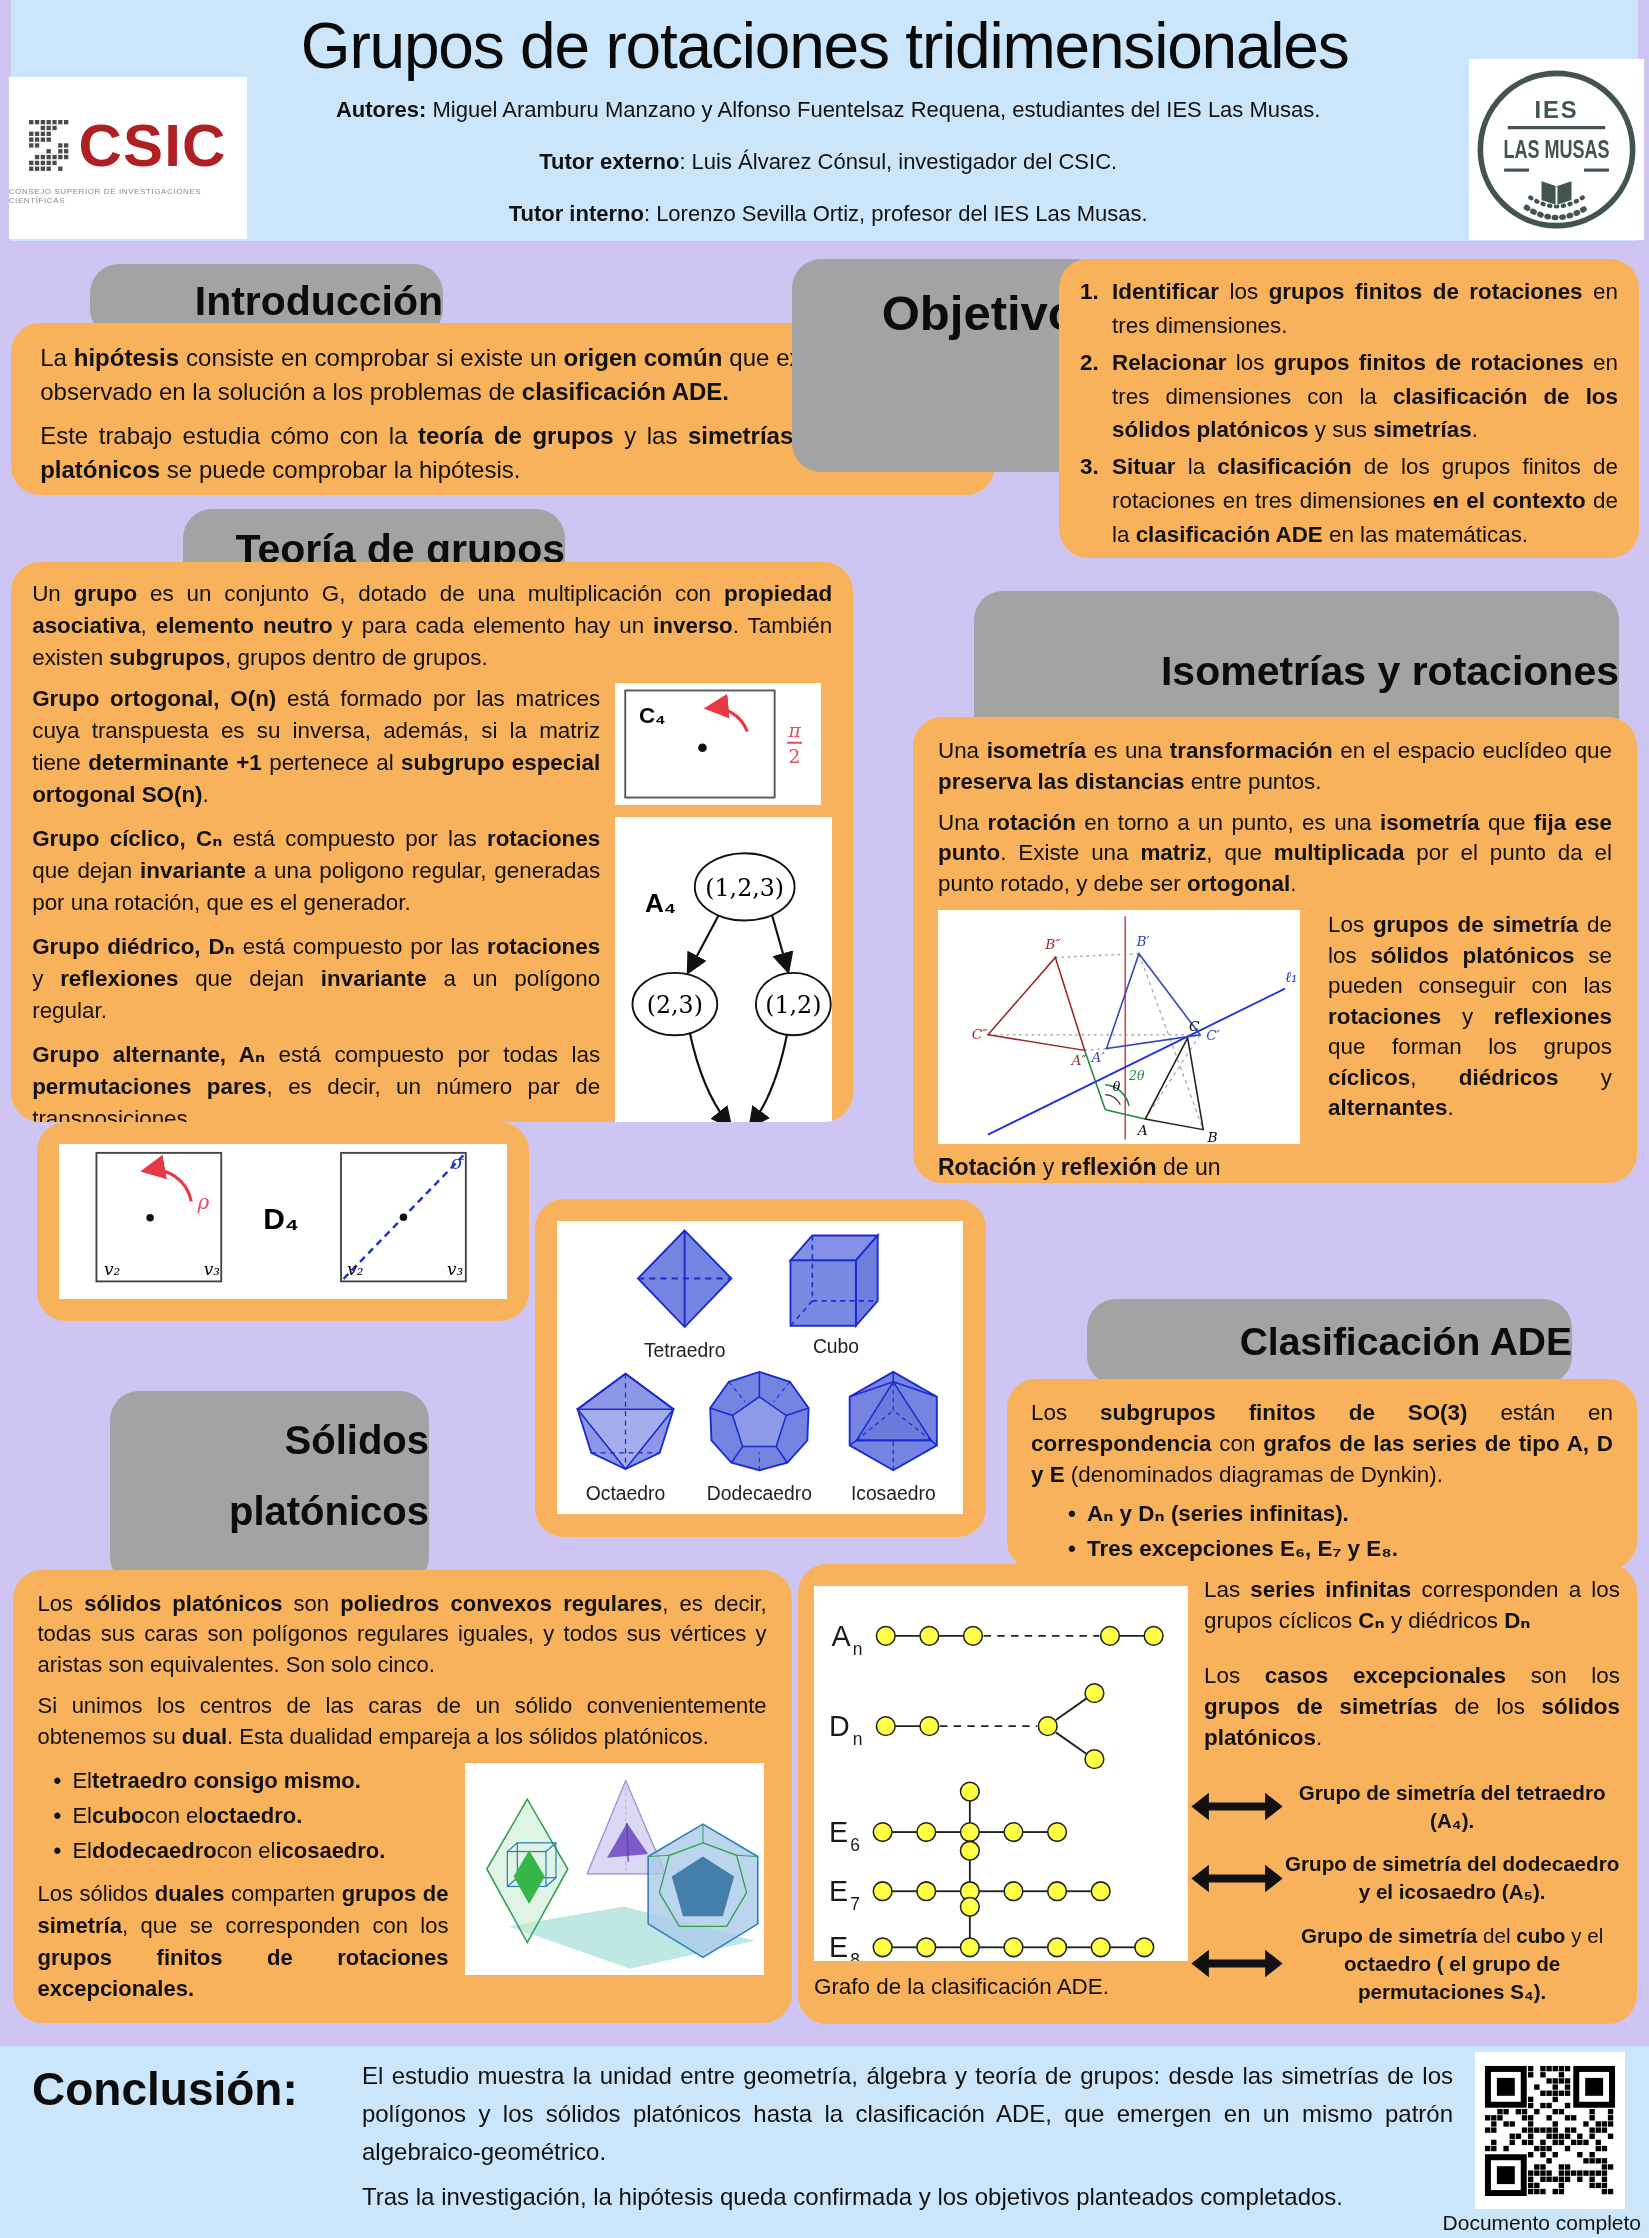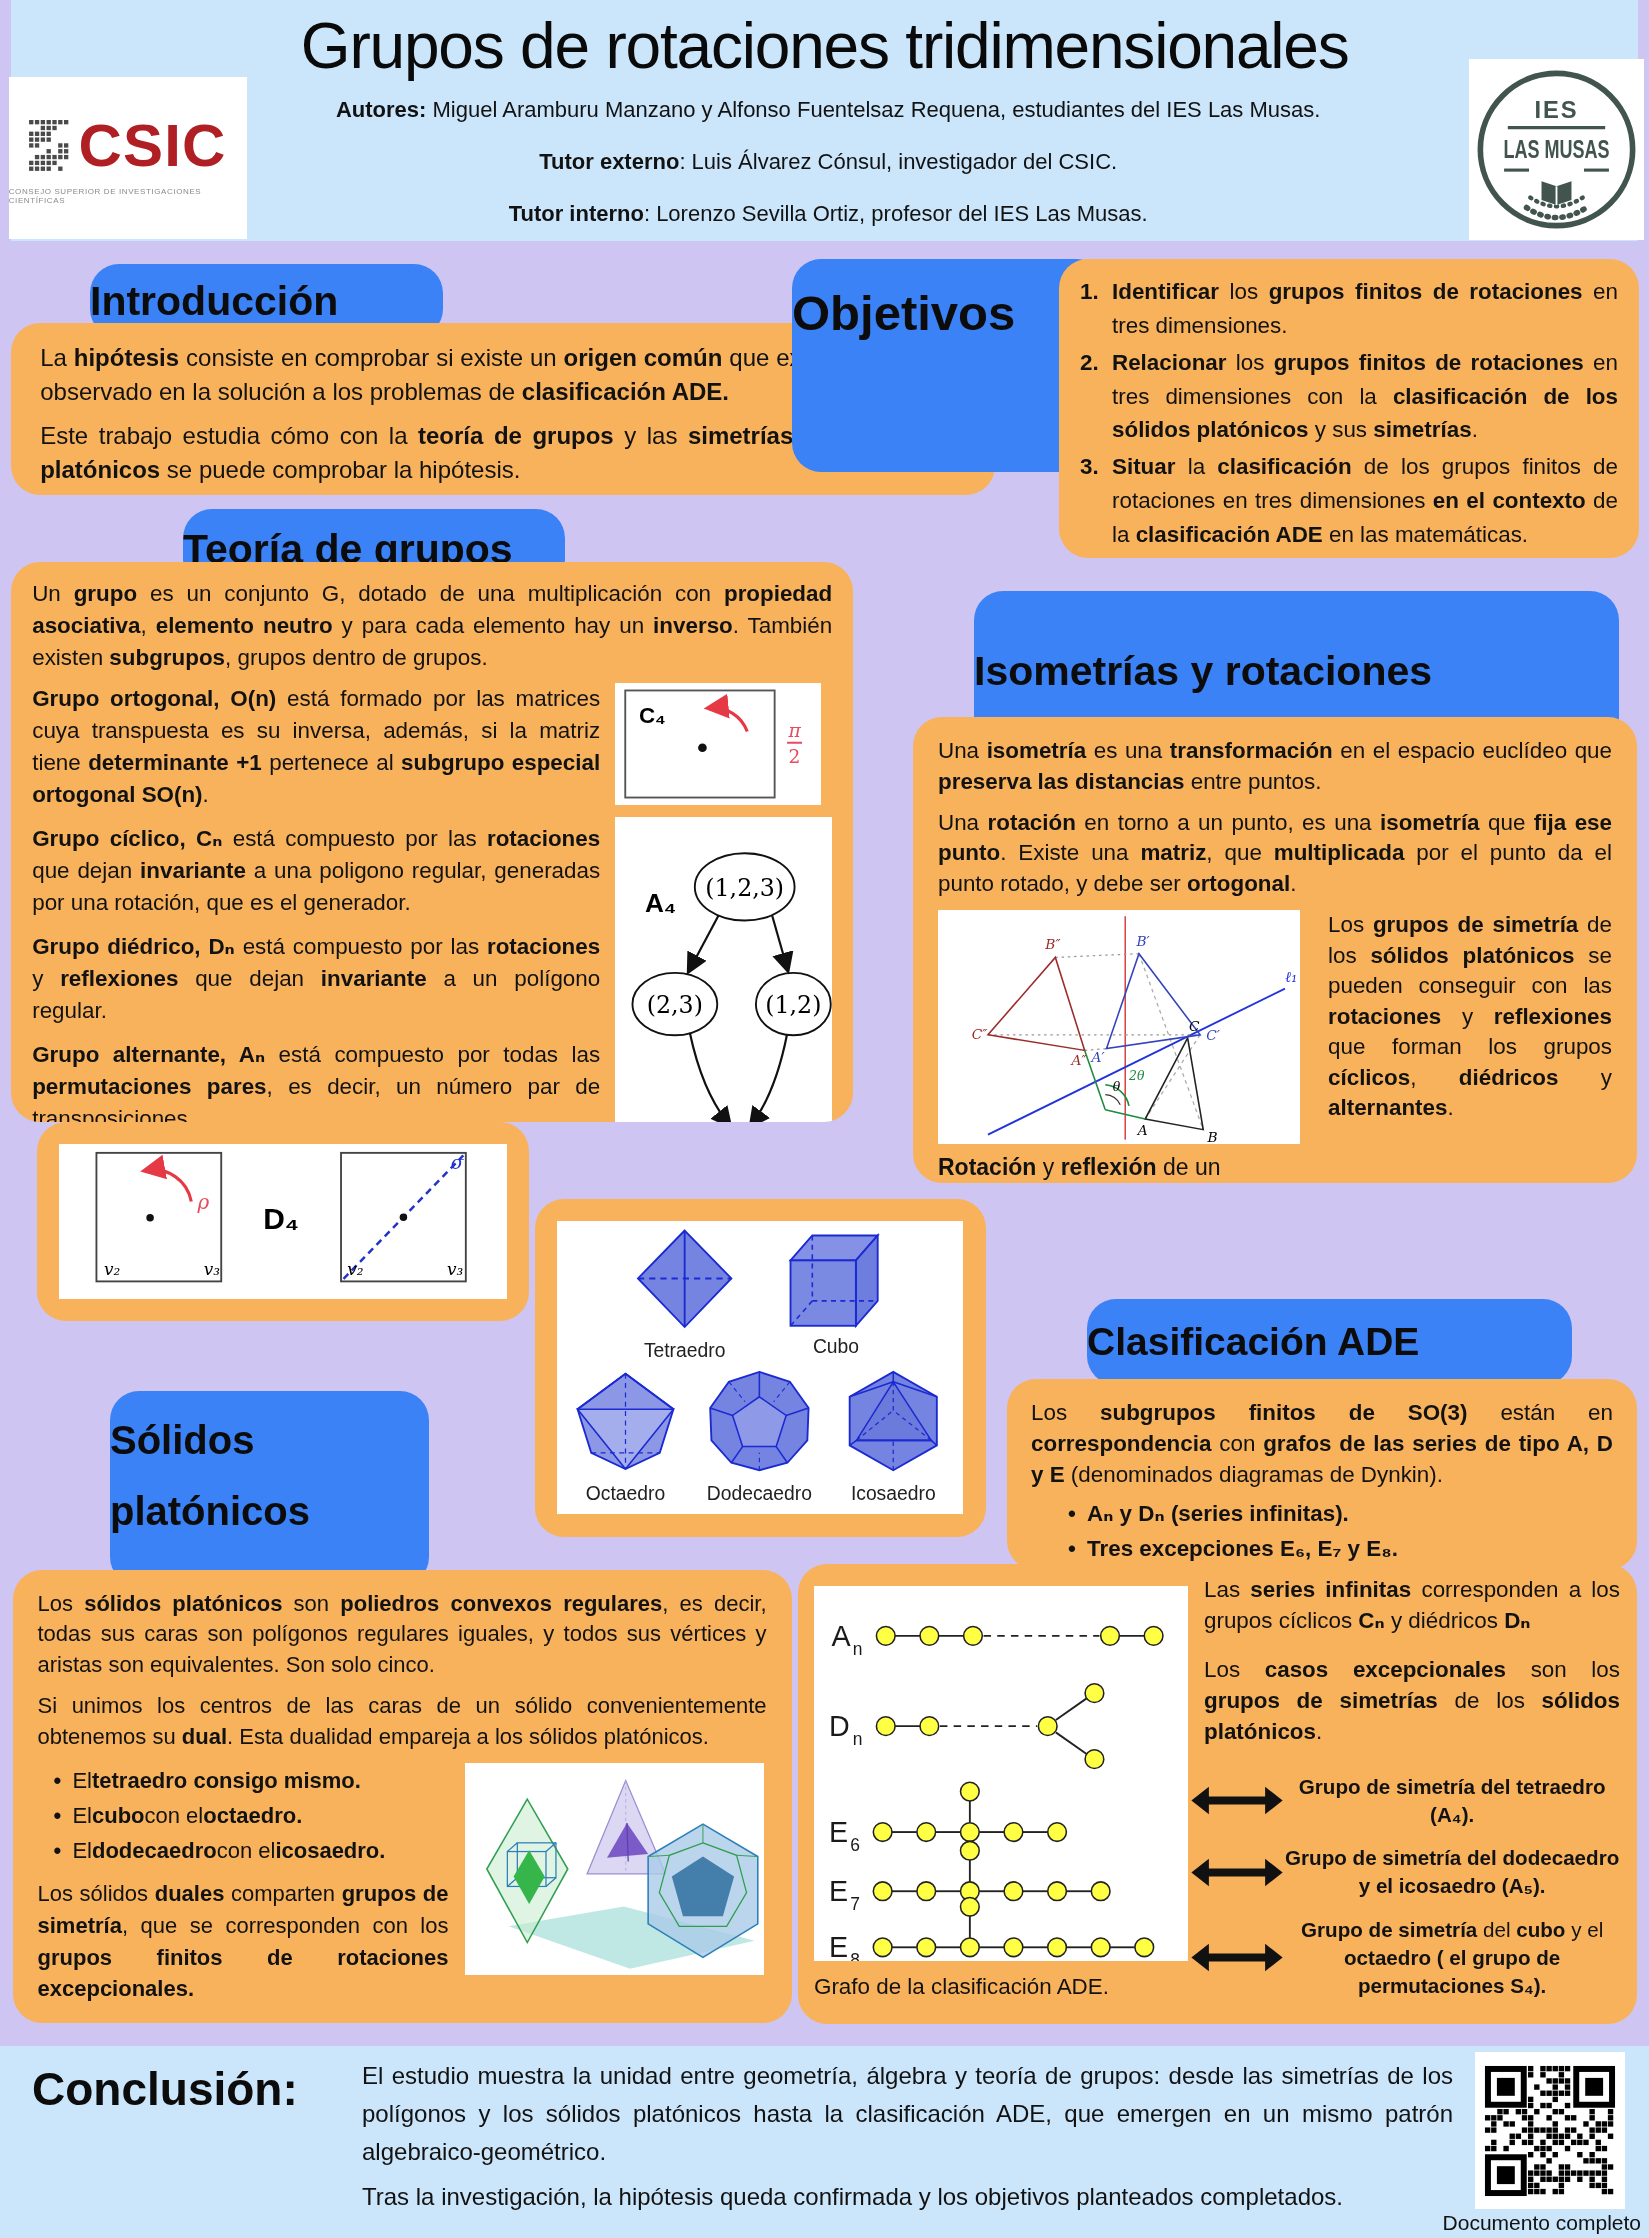--- a/index.html
+++ b/index.html
@@ -1,21 +1,21 @@
 <!DOCTYPE html>
 <html style="font-size:10px"><head>
 <meta charset="utf-8">
 <style>
   *{margin:0;padding:0;box-sizing:border-box}
   html,body{background:#cfc5f2}
   body{width:1650px;height:2239px;position:relative;overflow:hidden;
        font-family:"Liberation Sans","DejaVu Sans",sans-serif;color:#121212}
   .abs{position:absolute}
   .panel{position:absolute;background:#f8b25c;border-radius:29px;overflow:hidden}
-  .headbox{position:absolute;background:#3b82f6;border-radius:29px;text-align:left;overflow:hidden}
+  .headbox{position:absolute;background:#a3a3a3;border-radius:29px;text-align:right;overflow:hidden}
   .white{background:#ffffff}
   .sect-title{font-weight:700;color:#0c0c0c}
   .p{font-size:22.4px;line-height:1.42;text-align:justify;margin-bottom:10px}
   .p b,.rich b{font-weight:700}
   .caption{font-size:22.4px;line-height:1.3}
   .oli{display:flex;margin-bottom:3.7px}
   .onum{font-weight:700;font-size:22.4px;line-height:1.5;width:32px;flex:none}
   .otxt{font-size:22.4px;line-height:1.5;text-align:justify;flex:1}
   .bullet{display:flex;font-size:22.4px;line-height:1.48;margin:2.5px 0 2.5px 16px}
   .bullet::before{content:"•";font-weight:700;margin-right:11.2px}
@@ -465,21 +465,21 @@
           <text x="58" y="520" font-size="28">7</text>
         <text x="24" y="596" font-size="46">E</text>
           <text x="58" y="610" font-size="28">8</text>
       </g>
     </svg>
   </div>
   <div class="abs caption" style="left:16px;top:408px;font-size:22.4px;">Grafo de la clasificación ADE.</div>
 
   <div class="abs" style="left:406px;top:10px;width:416px;">
     <div class="rich" style="font-size:22.4px;line-height:1.4;text-align:justify;"><span>Las </span><b>series infinitas</b><span> corresponden a los grupos cíclicos </span><b>Cₙ</b><span> y diédricos </span><b>Dₙ</b></div>
-    <div class="rich" style="font-size:22.4px;line-height:1.4;text-align:justify;margin-top:17px;"><span>Los </span><b>casos excepcionales</b><span> son los </span><b>grupos de simetrías</b><span> de los </span><b>sólidos platónicos</b><span>.</span></div>
+    <div class="rich" style="font-size:22.4px;line-height:1.4;text-align:justify;margin-top:23px;"><span>Los </span><b>casos excepcionales</b><span> son los </span><b>grupos de simetrías</b><span> de los </span><b>sólidos platónicos</b><span>.</span></div>
 
     <div style="display:flex;align-items:center;margin-top:25px;">
       <svg width="94" height="35" viewBox="0 0 150 56" style="flex:none;margin-left:-13.7px;">
         <line x1="24" y1="28" x2="126" y2="28" stroke="#111" stroke-width="13"></line>
         <polygon points="30,6 30,50 2,28" fill="#111"></polygon>
           <polygon points="120,6 120,50 148,28" fill="#111"></polygon>
       </svg>
       <div class="rich" style="font-size:20.6px;line-height:1.35;text-align:center;flex:1;"><b>Grupo de simetría del tetraedro (A₄).</b></div>
     </div>
     <div style="display:flex;align-items:center;margin-top:16px;">

